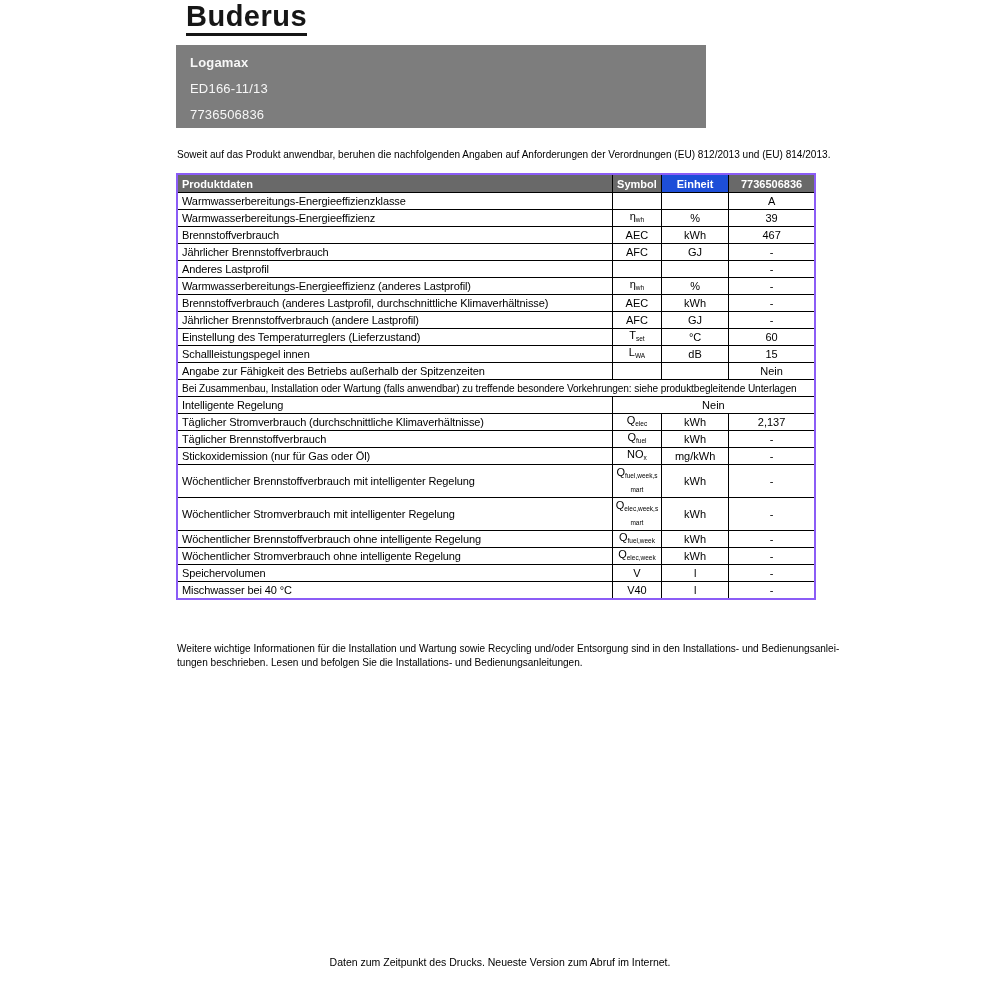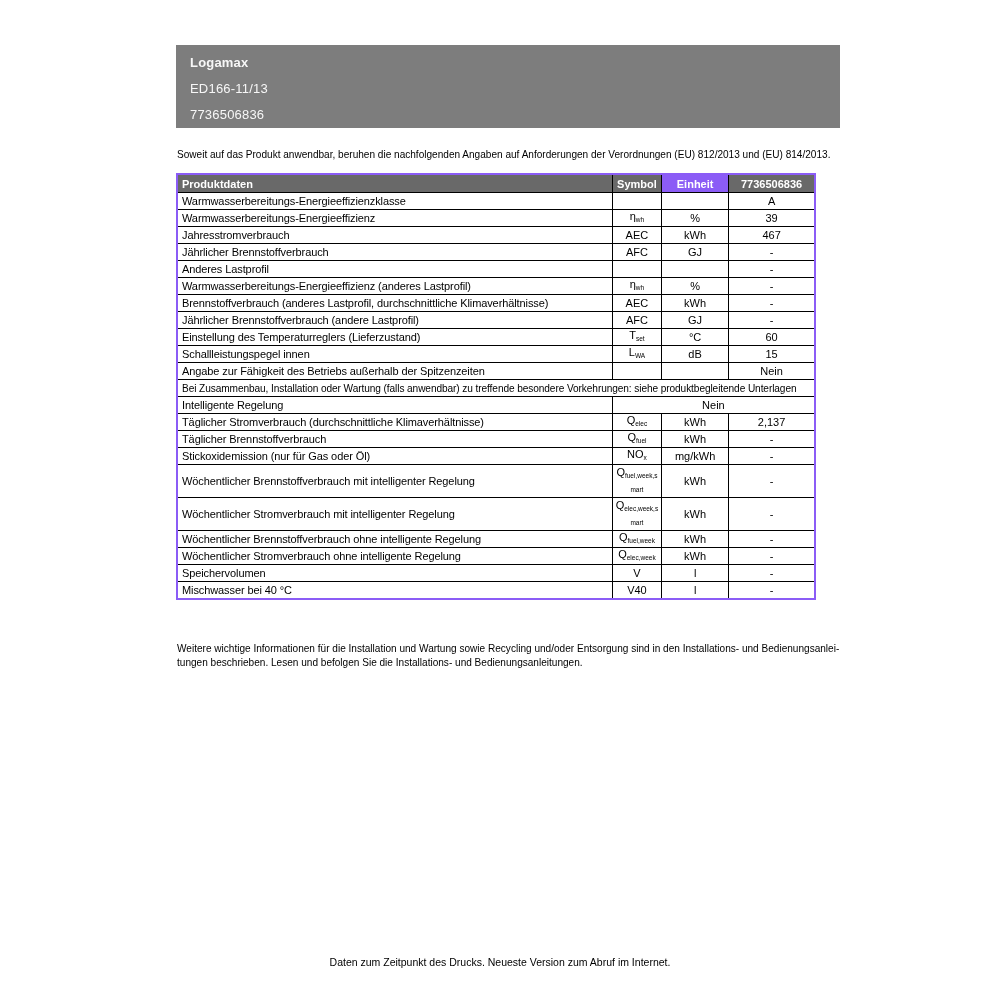--- a/index.html
+++ b/index.html
@@ -12,21 +12,21 @@
   
   .logo{
     position:absolute;left:186px;top:1px;
     font-size:29px;font-weight:bold;letter-spacing:0.5px;color:#161616;
     border-bottom:3px solid #161616;padding-bottom:1px;line-height:31px;
     display:inline-block;
   }
 
   
   .product-box{
-    position:absolute;left:176px;top:45px;width:664px;height:83px;
+    position:absolute;left:176px;top:45px;width:530px;height:83px;
     background:#7d7d7d;color:#f7f7f7;box-sizing:border-box;
     padding:5px 0 0 14px;
   }
   .product-box .line{font-size:13px;line-height:26px;letter-spacing:0.2px;}
   .product-box .line.b{font-weight:bold;}
 
   
   .cond{transform:scaleX(0.875);transform-origin:left top;white-space:nowrap;}
   .intro{position:absolute;left:177px;top:148px;font-size:11.5px;}
   .outro{position:absolute;left:177px;top:641px;font-size:11.5px;line-height:14px;}
@@ -57,59 +57,60 @@
   .footer-line{
     position:absolute;left:176px;top:980px;width:640px;
     display:flex;justify-content:space-between;font-size:10.5px;
   }
 </style>
 </head>
 <body>
 
 <div class="page">
 
+  <div class="logo">Buderus</div>
 
   <div class="product-box" style="background: rgb(125, 125, 125);">
     <div class="line b">Logamax</div>
     <div class="line">ED166-11/13</div>
     <div class="line">7736506836</div>
   </div>
 
   <div class="intro cond">Soweit auf das Produkt anwendbar, beruhen die nachfolgenden Angaben auf Anforderungen der Verordnungen (EU) 812/2013 und (EU) 814/2013.</div>
 
   <table class="product">
     <colgroup>
       <col style="width:434px">
         <col style="width:49px">
         <col style="width:67px">
         <col style="width:86px">
     </colgroup>
     <thead>
       <tr>
         <th class="desc" style="background: rgb(105, 105, 105);">Produktdaten</th>
         <th style="background: rgb(105, 105, 105); margin-left: 18px;">Symbol</th>
-        <th style="background: #8b5cf6;">Einheit</th>
+        <th style="background: #1d4ed8;">Einheit</th>
         <th style="background: rgb(105, 105, 105);">7736506836</th>
       </tr>
     </thead>
     <tbody>
         <tr>
           <td class="desc">Warmwasserbereitungs-Energieeffizienzklasse</td>
           <td class="sym"></td>
           <td></td>
           <td>A</td>
         </tr>
         <tr>
           <td class="desc">Warmwasserbereitungs-Energieeffizienz</td>
           <td class="sym"><span class="sym-base">η</span><span class="sym-sub">wh</span></td>
           <td>%</td>
           <td>39</td>
         </tr>
         <tr>
-          <td class="desc">Jahresstromverbrauch</td>
+          <td class="desc">Brennstoffverbrauch</td>
           <td class="sym"><span class="sym-base">AEC</span></td>
           <td>kWh</td>
           <td>467</td>
         </tr>
         <tr>
           <td class="desc">Jährlicher Brennstoffverbrauch</td>
           <td class="sym"><span class="sym-base">AFC</span></td>
           <td>GJ</td>
           <td>-</td>
         </tr>

